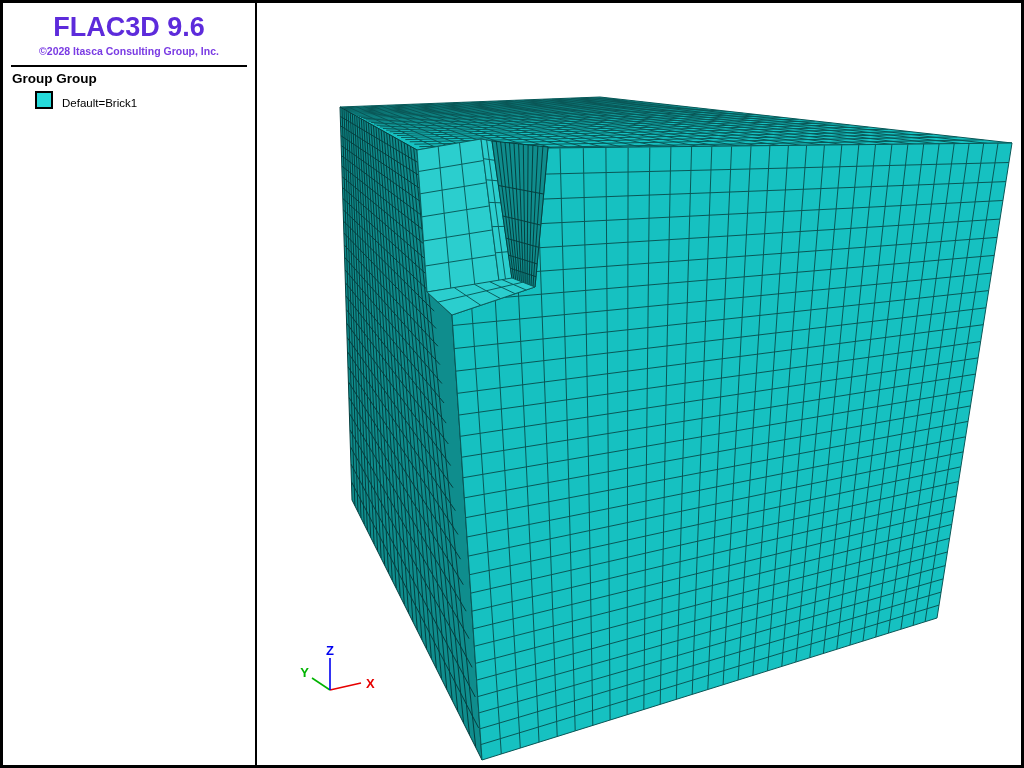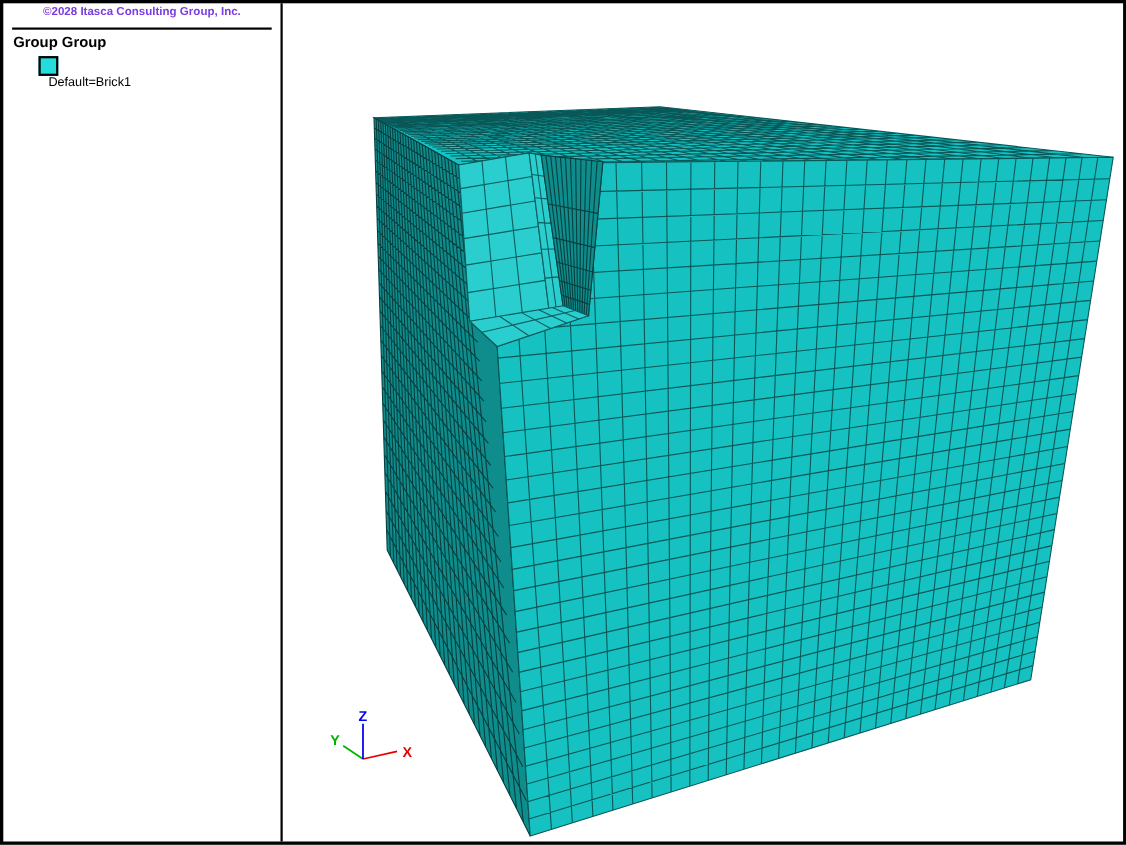--- a/index.html
+++ b/index.html
@@ -6,31 +6,32 @@
                font-family:"Liberation Sans", sans-serif; background:#ffffff; }
   .frame { position:absolute; inset:0; border:3px solid #000; box-sizing:border-box;
            pointer-events:none; z-index:30; }
   .sidebar { position:absolute; left:3px; top:3px; bottom:3px; width:252px;
              background:#fff; border-right:2px solid #000; z-index:10; }
   .app-title { text-align:center; font-weight:bold; font-size:27px; margin-top:9px;
                letter-spacing:0px; }
   .app-copyright { text-align:center; font-size:10.5px; margin-top:2px; font-weight:bold; }
   .rule { border:none; border-top:2px solid #000; margin:8px 8px 4px 8px; }
   .legend-heading { font-weight:bold; font-size:13.5px; color:#000; margin:2px 0 0 9px; }
-  .legend-row { display:flex; align-items:flex-start; margin:5px 0 0 32px;flex-direction:column; }
+  .legend-row { display:flex; align-items:flex-end; margin:5px 0 0 32px; }
   .legend-swatch { width:14px; height:14px; border:2px solid #000; box-sizing:content-box; }
   .legend-label { font-size:11.5px; color:#000; margin-left:9px; }
   .viewport { position:absolute; left:257px; top:3px; right:3px; bottom:3px;
               background:#fff; z-index:1; }
   #mesh-svg { position:absolute; left:0; top:0; width:1024px; height:768px; z-index:5; }
 </style>
 </head>
 <body>
 
 <div class="sidebar">
+  <div class="app-title" style="color: rgb(93, 43, 219);">FLAC3D 9.6</div>
   <div class="app-copyright" style="color: rgb(122, 59, 227);">©2028 Itasca Consulting Group, Inc.</div>
   <hr class="rule">
   <div class="legend-heading">Group Group</div>
   <div class="legend-row">
     <span class="legend-swatch" style="background: rgb(37, 219, 219);"></span>
     <span class="legend-label">Default=Brick1</span>
   </div>
 </div>
 
 <div class="viewport" style="background: rgb(255, 255, 255);"></div>

